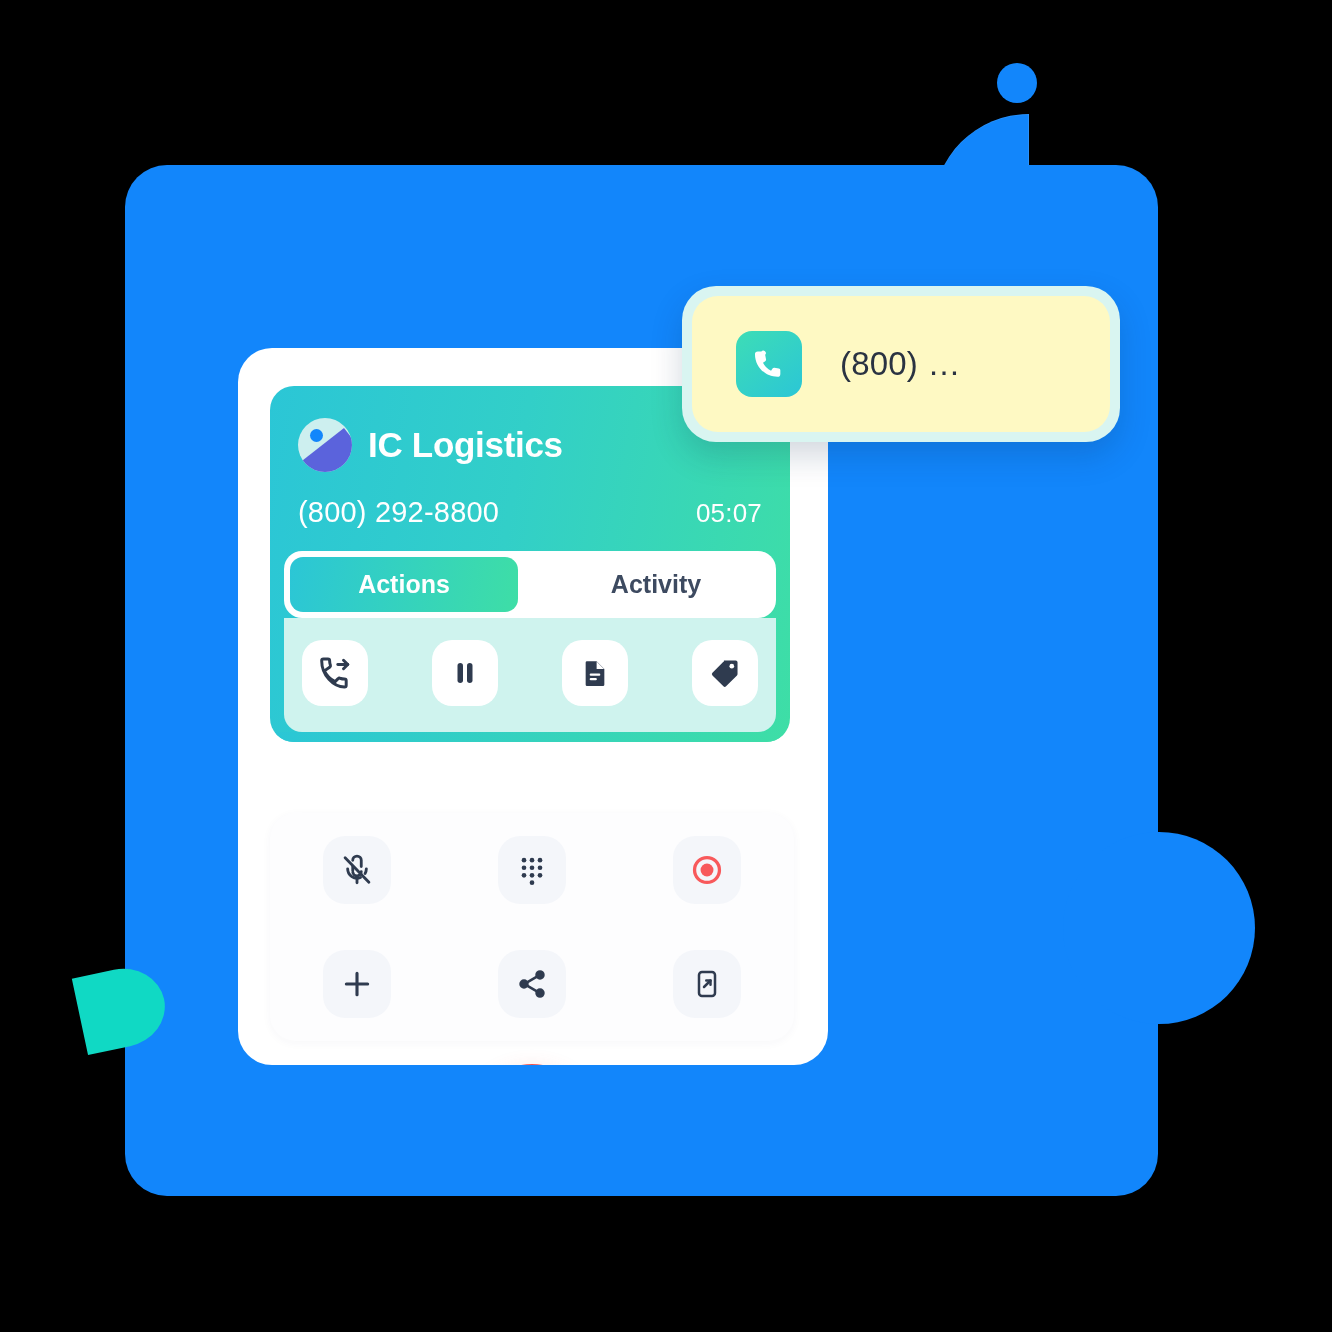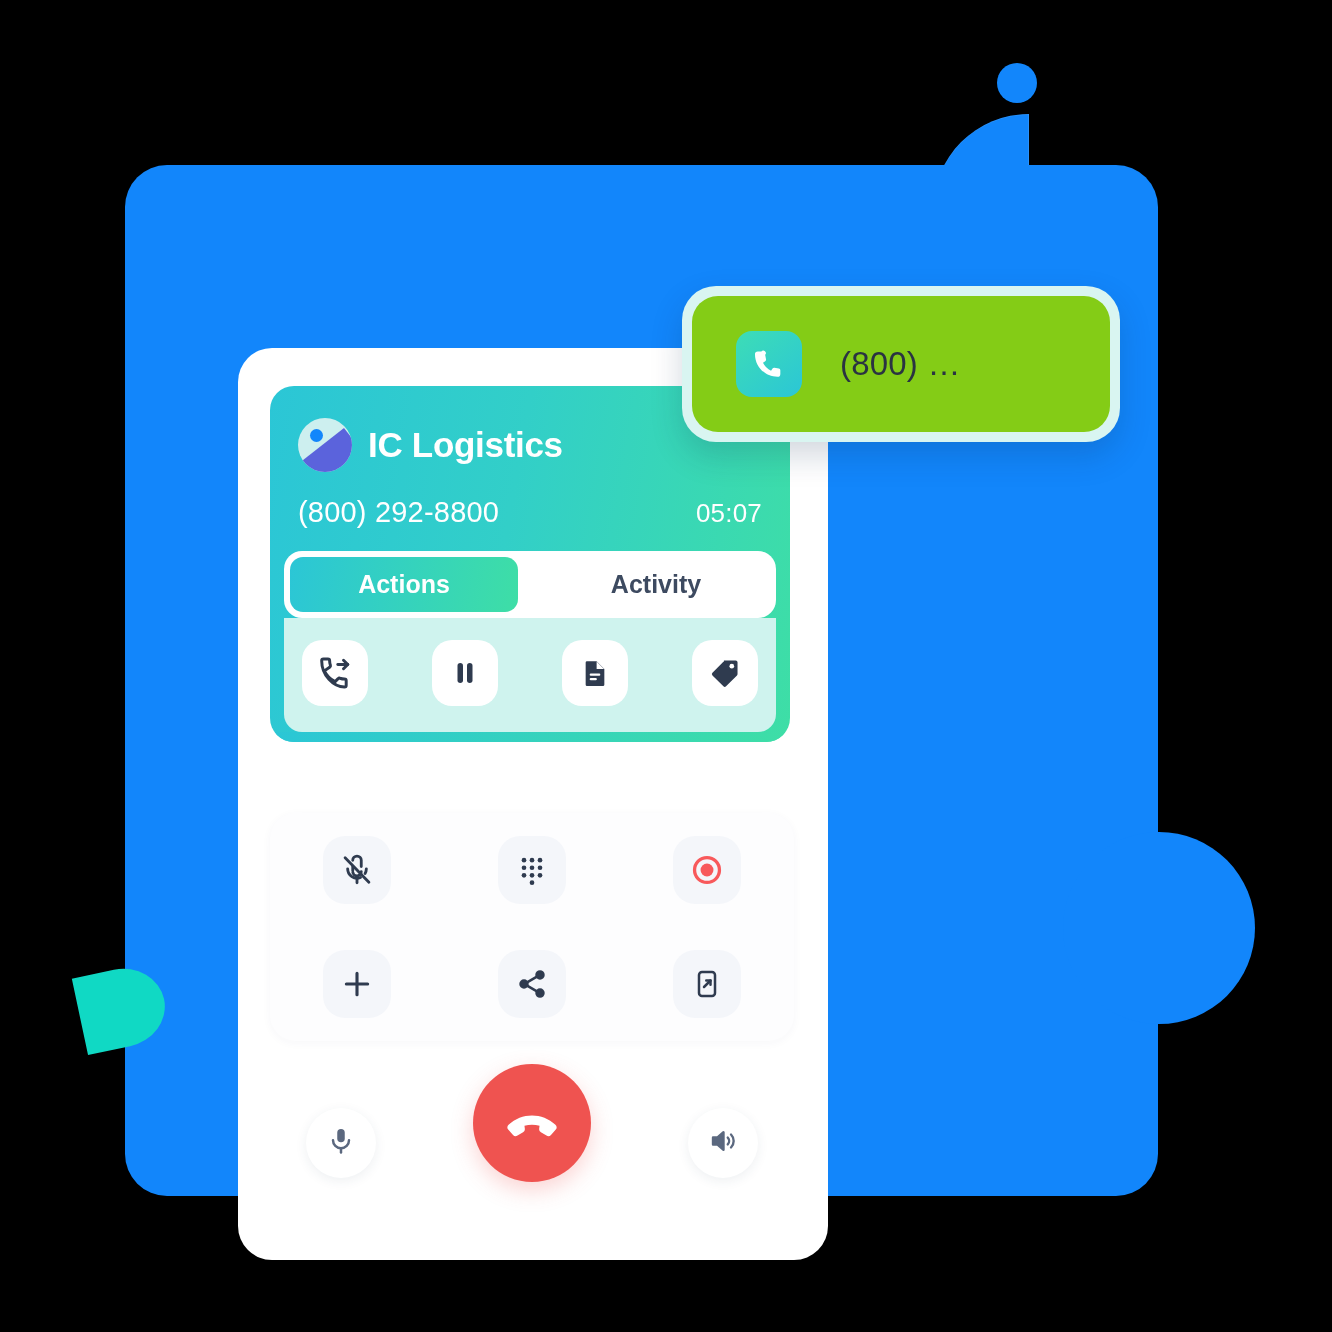--- a/index.html
+++ b/index.html
@@ -69,21 +69,21 @@
     border-top-right-radius: 100% 100%;
     transform: rotate(-12deg);
   }
 
   
   .call-card {
     position: absolute;
     left: 238px;
     top: 348px;
     width: 590px;
-    height: 912px;
+    height: 717px;
     background: #FFFFFF;
     border-radius: 34px;
     overflow: hidden;
   }
 
   .call-header {
     position: absolute;
     left: 32px;
     top: 38px;
     width: 520px;
@@ -282,21 +282,21 @@
     background: #D9F5F1;
     border-radius: 34px;
     box-shadow: 0 14px 32px rgba(10,40,80,0.18);
   }
   .toast {
     position: absolute;
     left: 10px;
     top: 10px;
     right: 10px;
     bottom: 10px;
-    background: #84cc16;
+    background: #fef9c3;
     border-radius: 26px;
     display: flex;
     align-items: center;
     padding-left: 44px;
     gap: 38px;
   }
   .toast-icon {
     width: 66px;
     height: 66px;
     border-radius: 16px;

